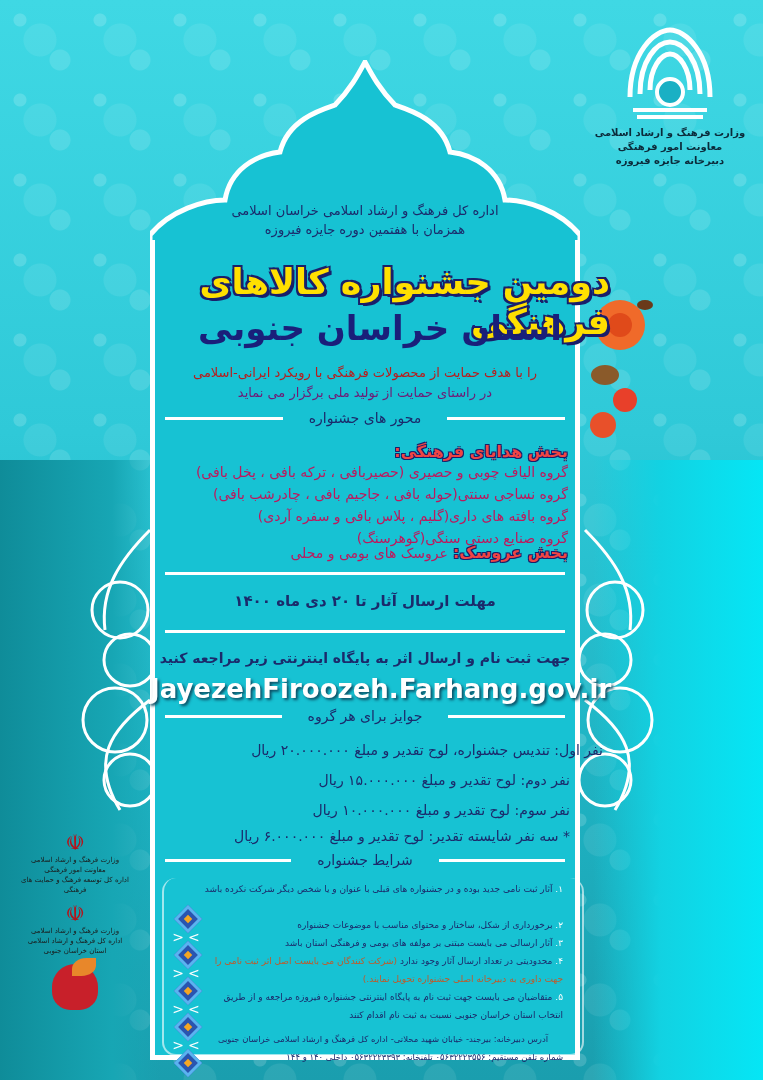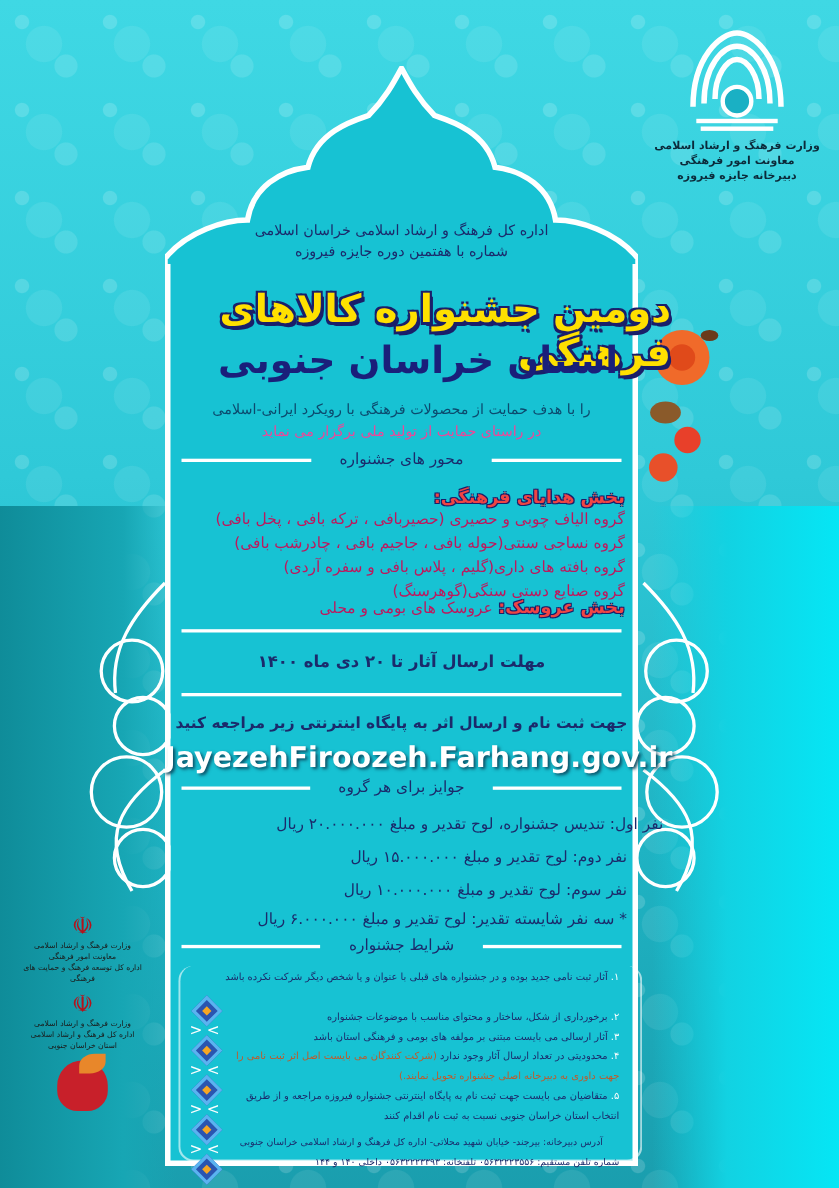--- a/index.html
+++ b/index.html
@@ -47,22 +47,22 @@
   .org2 { top:222px; font-size:13px; color:#1b2a6b; letter-spacing:1px; }
   .title1 {
     position:absolute; left:150px; width:460px; top:262px; text-align:right; direction:rtl;
     font-size:35px; font-weight:bold; color:#ffe000;
     text-shadow: -2px -2px 0 #1a1f6a, 2px -2px 0 #1a1f6a, -2px 2px 0 #1a1f6a, 2px 2px 0 #1a1f6a, 3px 3px 0 #1a1f6a;
   }
   .title2 {
     position:absolute; left:150px; width:460px; top:308px; text-align:center; direction:rtl;
     font-size:34px; font-weight:bold; color:#1a1f7a;
   }
-  .sub1 { top:365px; font-size:13px; color:#0c4a6e; }
-  .sub2 { top:385px; font-size:13px; color:#ec4899; }
+  .sub1 { top:365px; font-size:13px; color:#b91c1c; }
+  .sub2 { top:385px; font-size:13px; color:#701a75; }
   .section-head {
     position:absolute; left:165px; width:400px; direction:rtl;
     display:flex; align-items:center; gap:26px;
   }
   .section-head .line { flex:1; height:3px; background:#ffffff; }
   .section-head .label { font-size:14px; color:#1b2a6b; white-space:nowrap; }
   .axes-title { top:410px; }
   .block { position:absolute; right:195px; direction:rtl; text-align:right; color:#1b2a6b; }
   .tag {
     font-weight:bold; color:#ef4444; font-size:16px;
@@ -158,21 +158,21 @@
     <circle cx="55" cy="70" r="13" fill="#1ab0c4" stroke="#fff" stroke-width="4"></circle>
     <rect x="18" y="86" width="74" height="4" fill="#fff"></rect>
     <rect x="22" y="93" width="66" height="4" fill="#fff"></rect>
   </svg>
   <div class="logo-text">وزارت فرهنگ و ارشاد اسلامی</div>
   <div class="logo-text">معاونت امور فرهنگی</div>
   <div class="logo-text">دبیرخانه جایزه فیروزه</div>
 </div>
 
 <div class="ctr org1">اداره کل فرهنگ و ارشاد اسلامی خراسان اسلامی</div>
-<div class="ctr org2">شماره با هفتمین دوره جایزه فیروزه</div>
+<div class="ctr org2">همزمان با هفتمین دوره جایزه فیروزه</div>
 <div class="title1">دومین جشنواره کالاهای فرهنگی</div>
 <div class="title2">استان خراسان جنوبی</div>
 <div class="ctr sub1">را با هدف حمایت از محصولات فرهنگی با رویکرد ایرانی-اسلامی</div>
 <div class="ctr sub2">در راستای حمایت از تولید ملی برگزار می نماید</div>
 
 <div class="section-head axes-title">
   <div class="line"></div>
   <div class="label">محور های جشنواره</div>
   <div class="line"></div>
 </div>

